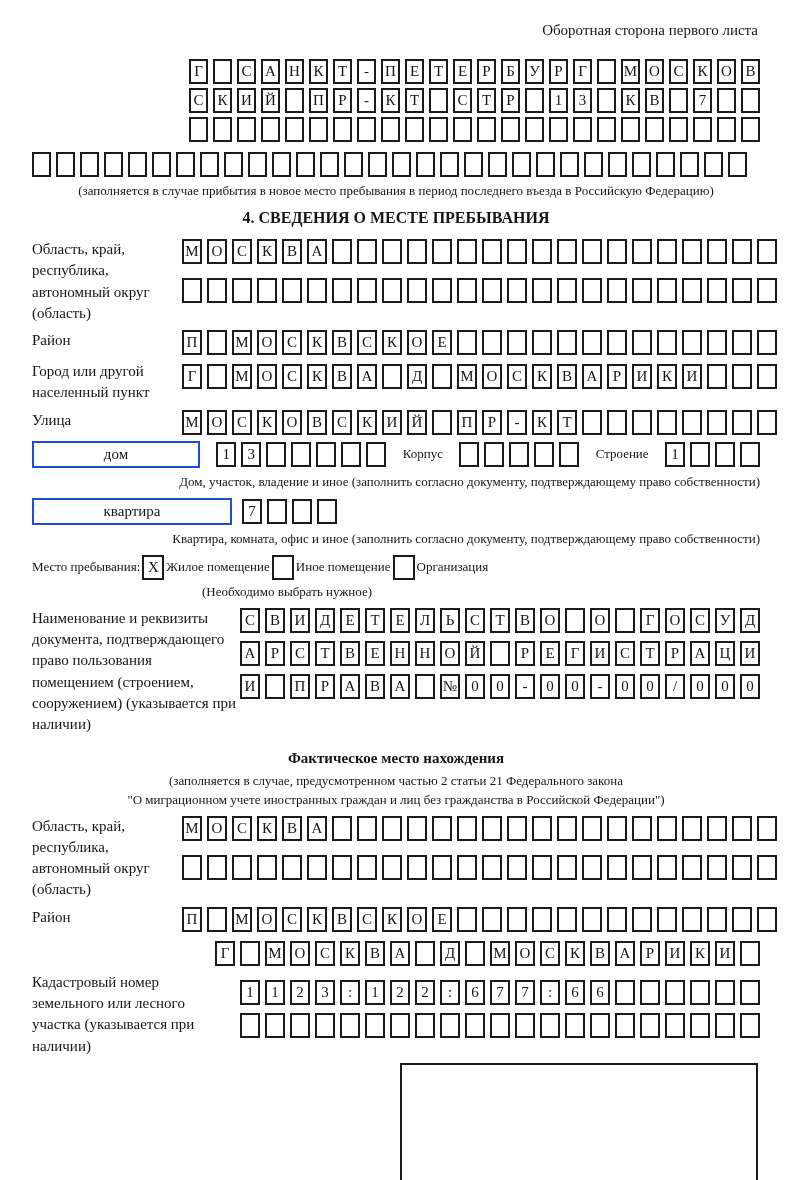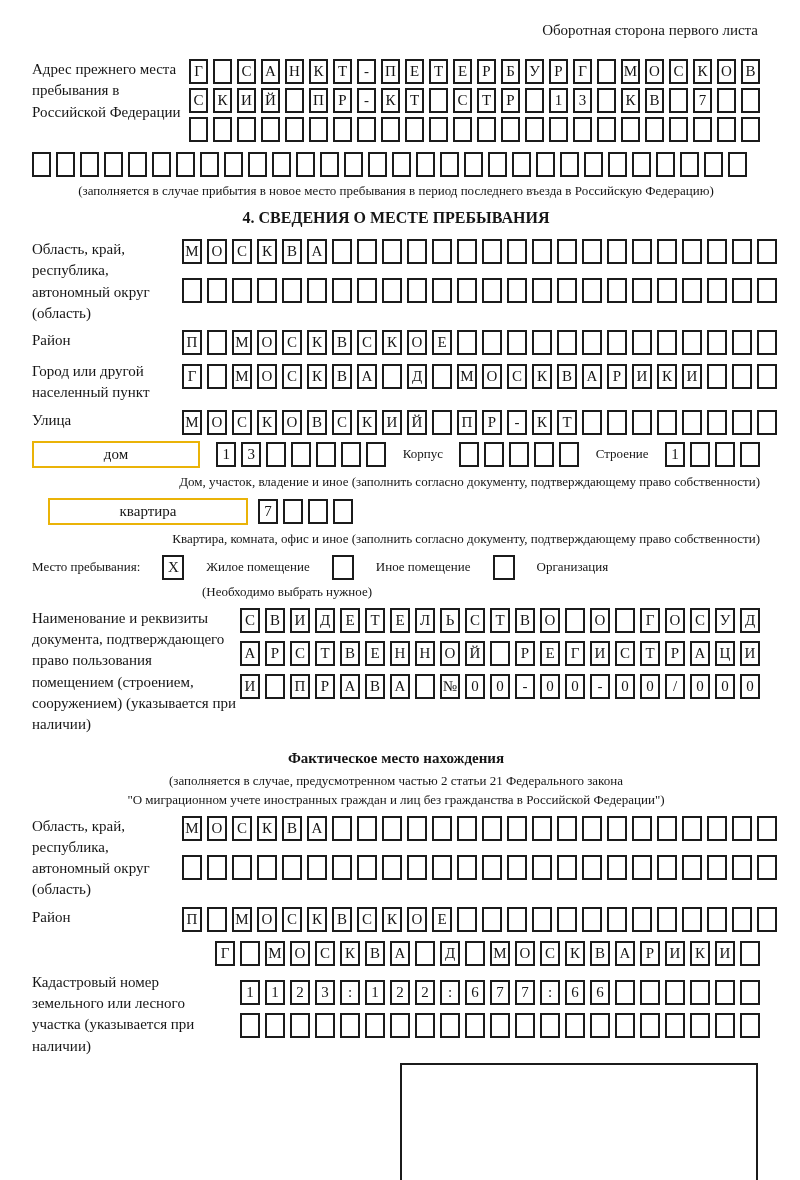--- a/index.html
+++ b/index.html
@@ -27,40 +27,39 @@
   .stack{display:flex;flex-direction:column;margin-left:auto;}
   .gap4>*{margin-bottom:4px;}
   .gap14{gap:14px;display:flex;flex-direction:column;}
   .gap8{gap:8px;display:flex;flex-direction:column;}
   .caption{font-size:13px;text-align:center;margin:3px 0 8px 0;}
   .caption-left{font-size:13px;text-align:right;margin:3px 0 8px 0;}
   .sec-title{font-size:16px;font-weight:bold;text-align:center;margin:10px 0 12px 0;}
   .sub-title{font-size:15px;font-weight:bold;text-align:center;margin:14px 0 6px 0;}
   .mb6{margin-bottom:6px;}
   .namedbox{
-    border:2px solid #eab308;box-sizing:border-box;height:27px;
+    border:2px solid #1d4ed8;box-sizing:border-box;height:27px;
     display:flex;align-items:center;justify-content:center;font-size:15px;
   }
   .inline-label{font-size:13px;padding-top:4px;}
   .checkbox{
     width:22px;height:25px;border:2px solid #1b1b1b;box-sizing:border-box;
     display:flex;align-items:center;justify-content:center;font-size:15px;flex:0 0 22px;
   }
   .stamp-box{
     width:358px;height:172px;border:2px solid #1b1b1b;box-sizing:border-box;
     margin:6px 2px 4px auto;background:#fff;
   }
 </style>
 </head>
 <body>
 
 <div class="header-note">Оборотная сторона первого листа</div>
 
 <div class="frow mb6">
-  <div class="label w150">Адрес прежнего места пребывания в Российской Федерации</div>
   <div class="stack gap4">
     <div class="cellrow narrow">
         <div class="cell">Г</div>
         <div class="cell"></div>
         <div class="cell">С</div>
         <div class="cell">А</div>
         <div class="cell">Н</div>
         <div class="cell">К</div>
         <div class="cell">Т</div>
         <div class="cell">-</div>
@@ -342,31 +341,31 @@
   <div class="cellrow leftalign">
       <div class="cell">1</div>
       <div class="cell"></div>
       <div class="cell"></div>
       <div class="cell"></div>
     </div>
 </div>
 <div class="caption-left">Дом, участок, владение и иное (заполнить согласно документу, подтверждающему право собственности)</div>
 
 <div class="frow mb6" style="align-items:center;gap:10px;">
-  <div class="namedbox" style="width:200px;margin-left:16px;">квартира</div>
+  <div class="namedbox" style="width:200px;">квартира</div>
   <div class="cellrow leftalign">
       <div class="cell">7</div>
       <div class="cell"></div>
       <div class="cell"></div>
       <div class="cell"></div>
     </div>
 </div>
 <div class="caption-left">Квартира, комната, офис и иное (заполнить согласно документу, подтверждающему право собственности)</div>
 
-<div class="frow" style="align-items:center;gap:22px;margin-top:2px;">
+<div class="frow" style="align-items:center;gap:2px;margin-top:2px;">
   <div class="inline-label" style="padding-top:0;">Место пребывания:</div>
   <div class="checkbox">X</div>
   <div class="inline-label" style="padding-top:0;">Жилое помещение</div>
   <div class="checkbox"></div>
   <div class="inline-label" style="padding-top:0;">Иное помещение</div>
   <div class="checkbox"></div>
   <div class="inline-label" style="padding-top:0;">Организация</div>
 </div>
 <div class="caption" style="text-align:left;padding-left:170px;margin-top:4px;">(Необходимо выбрать нужное)</div>
 

